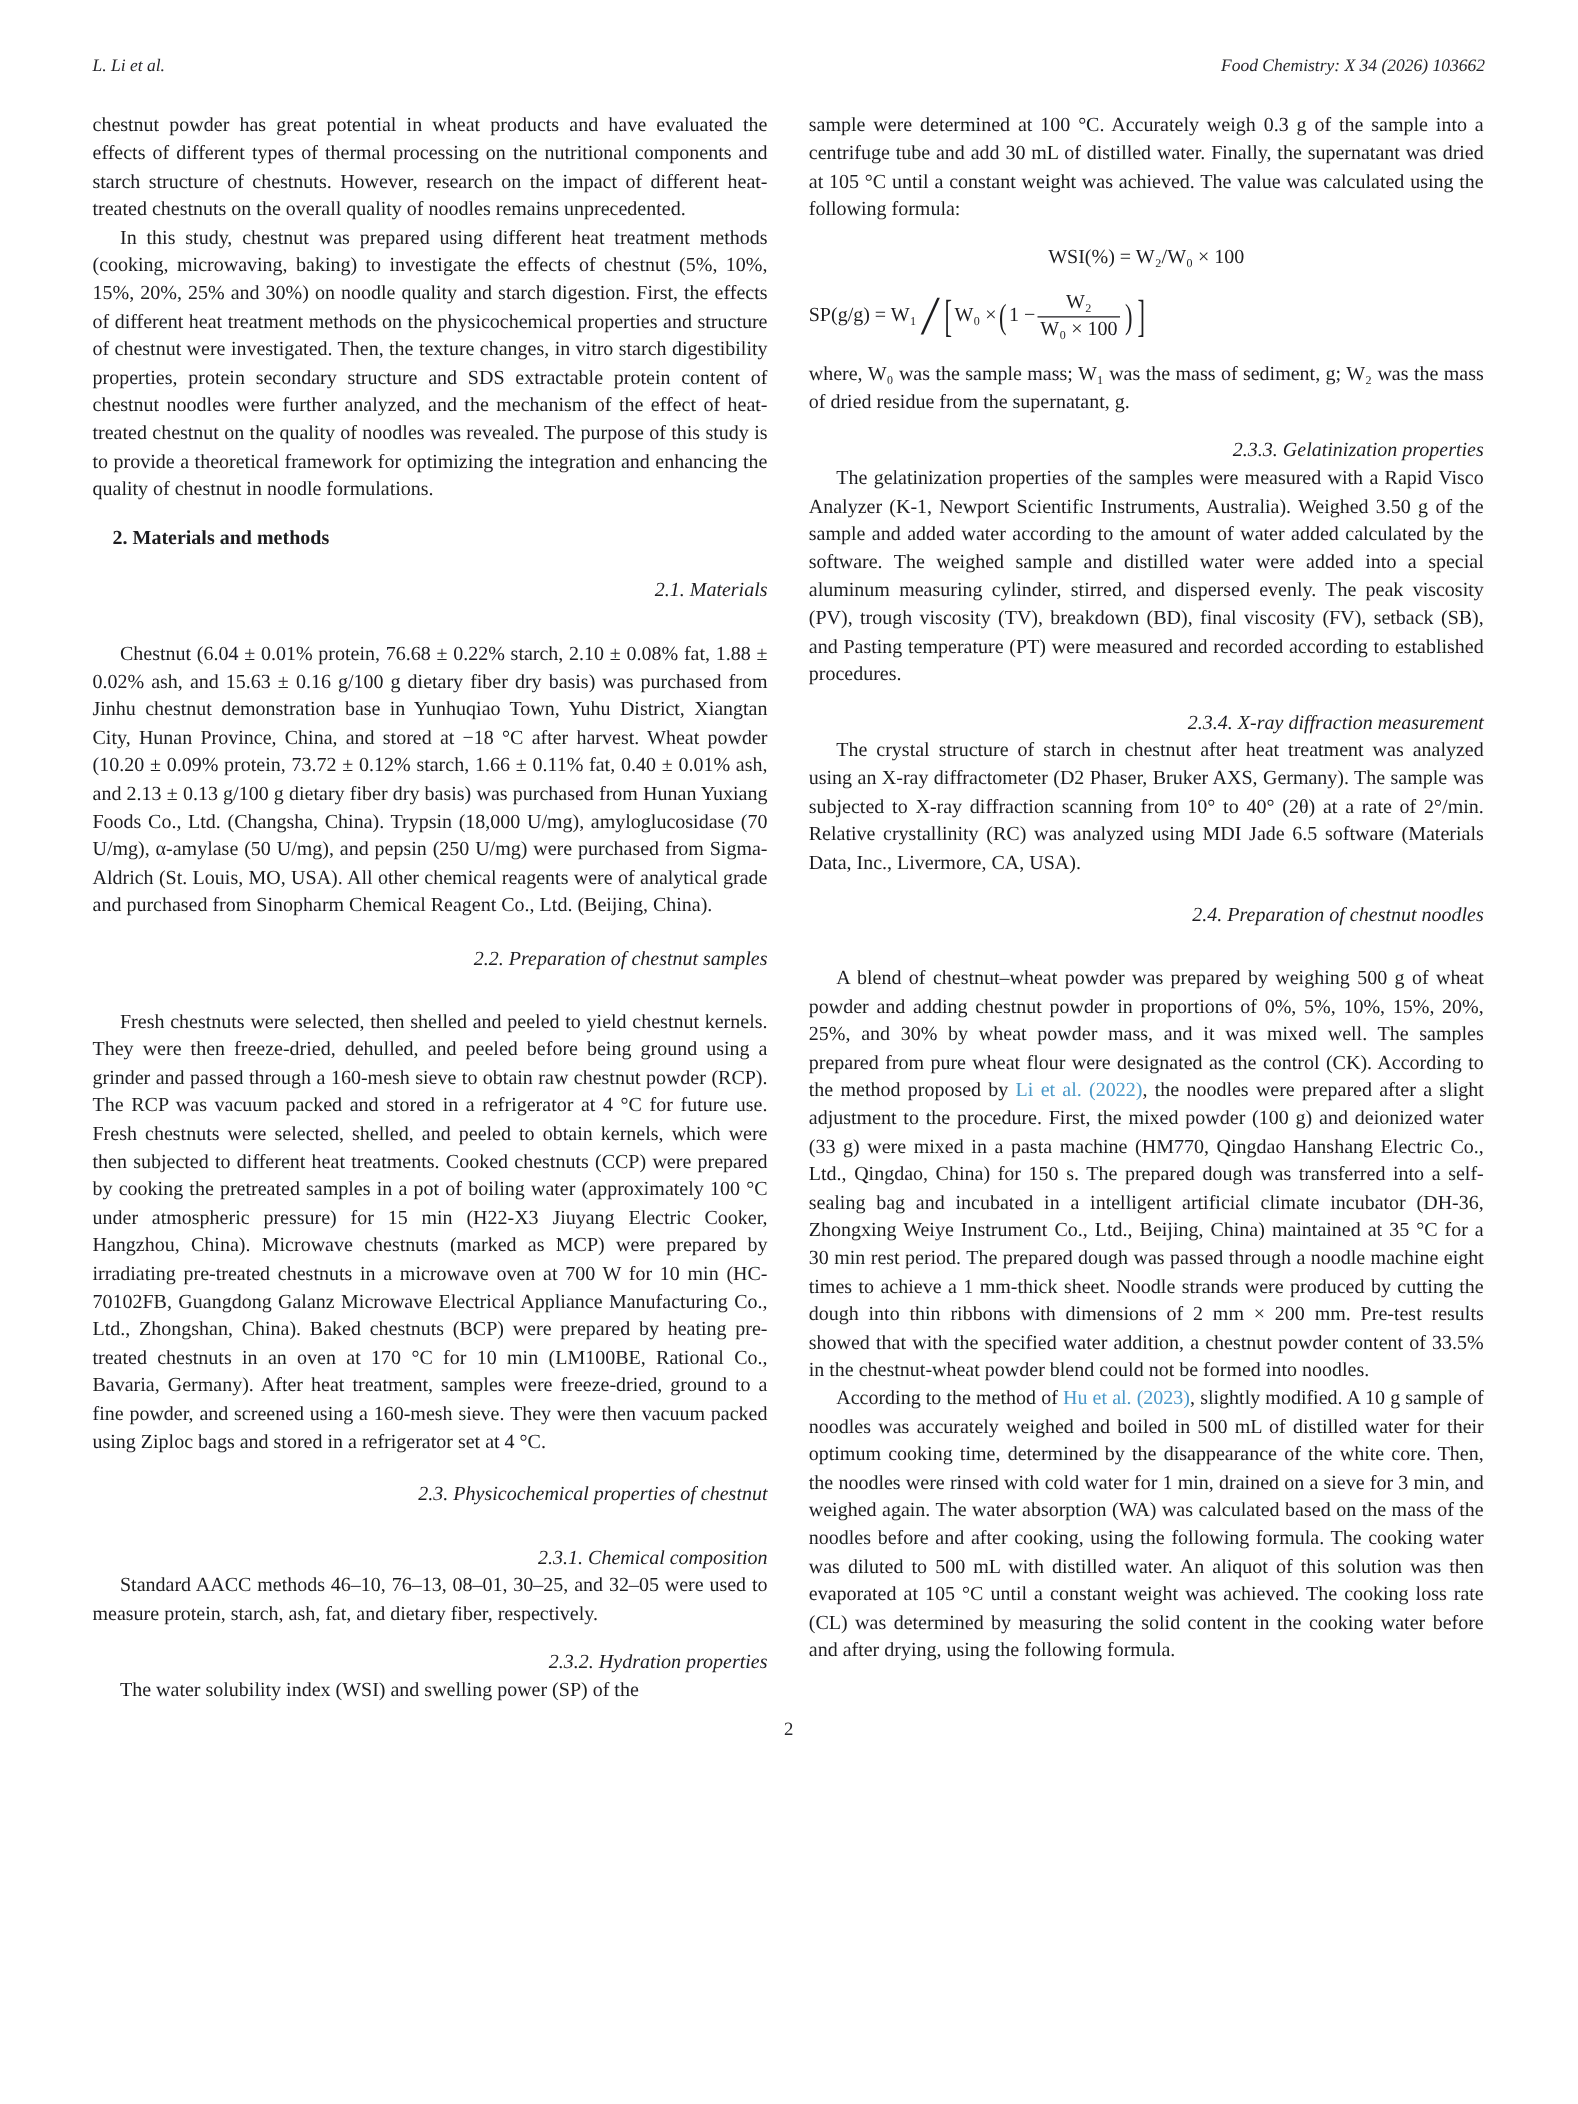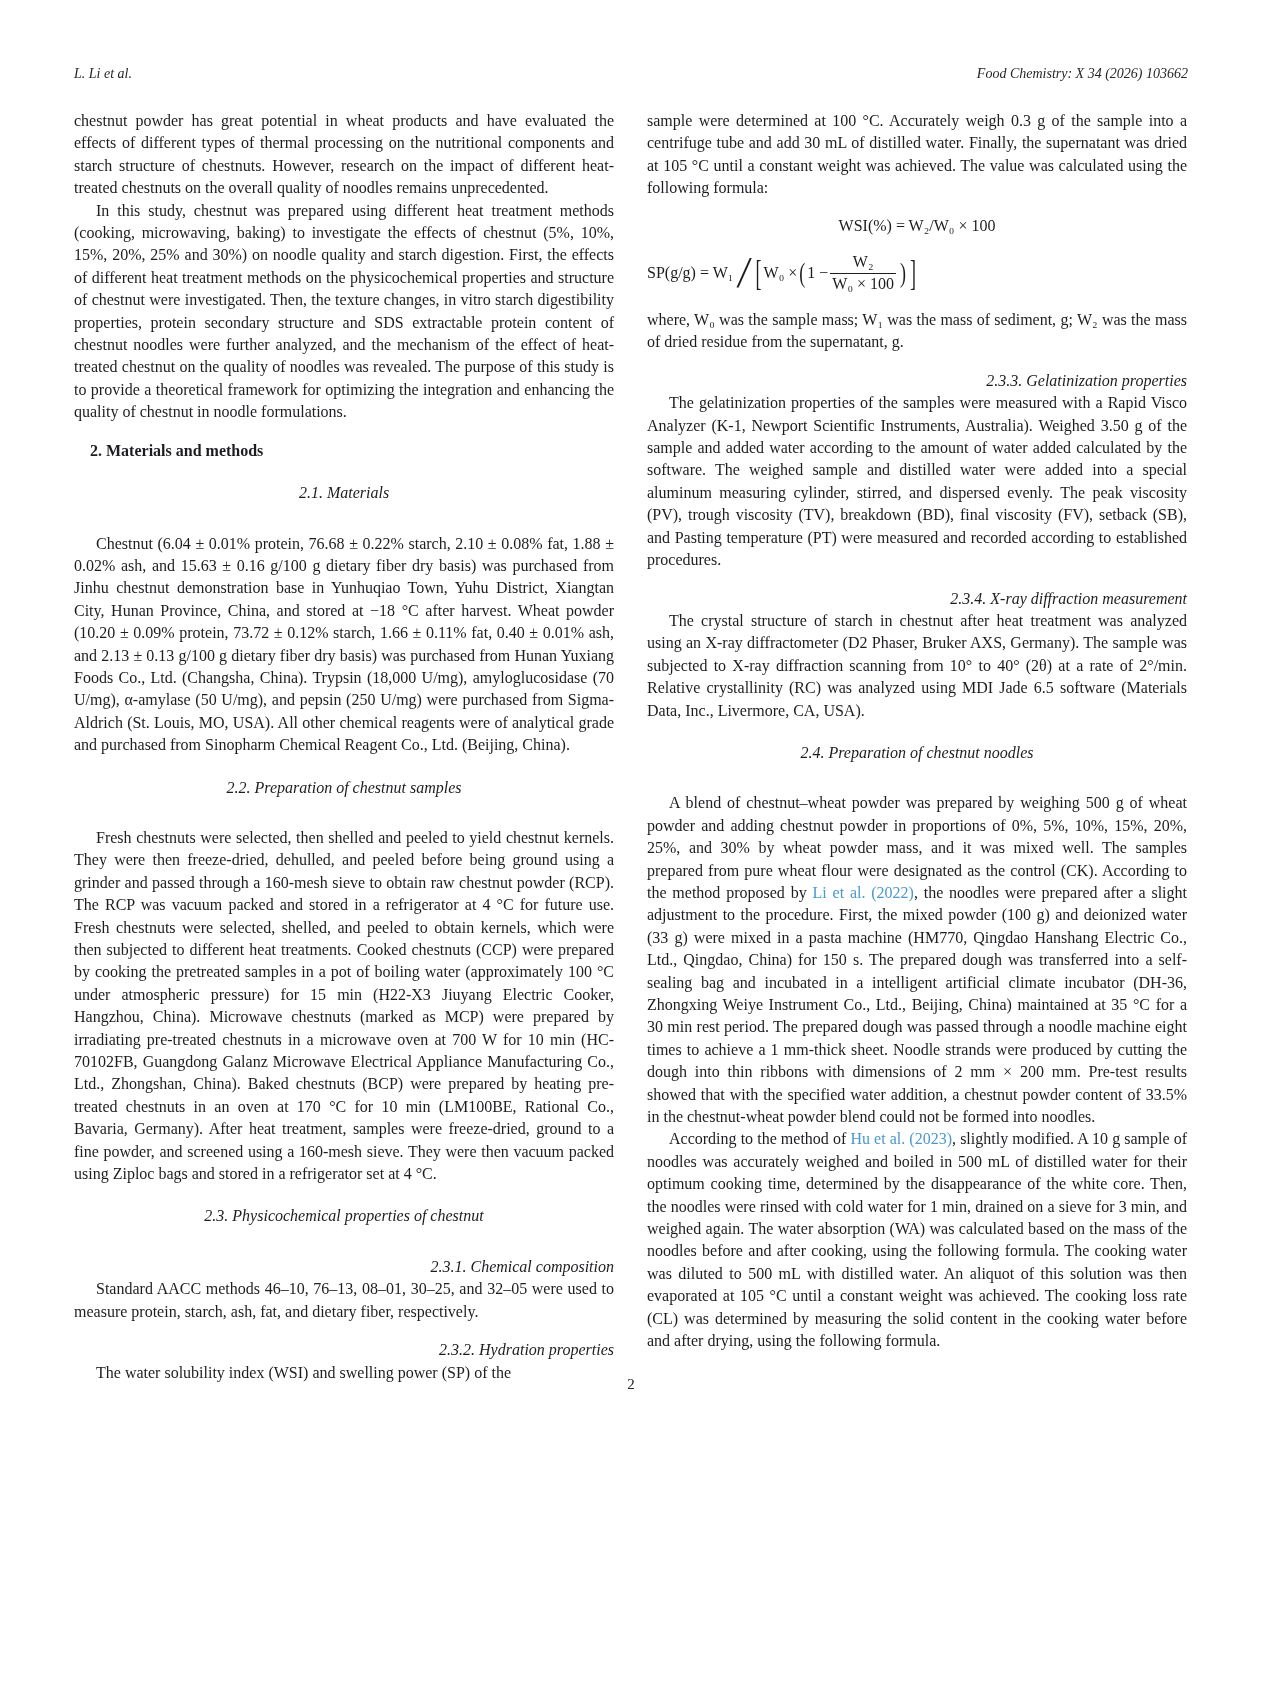--- a/index.html
+++ b/index.html
@@ -6,21 +6,21 @@
   body {
     width: 1262px; height: 1683px;
     background: #ffffff;
     font-family: "Liberation Serif", "DejaVu Serif", serif;
     color: #1d1d20;
   }
   .page {
     position: relative;
     width: 1262px; height: 1451px;
     box-sizing: border-box;
-    padding: 66px 74px 0 74px;
+    padding: 46px 74px 0 74px;
     overflow: hidden;
   }
   .running-header {
     display: flex;
     justify-content: space-between;
     align-items: baseline;
     font-style: italic;
     font-size: 14px;
     color: #26262a;
     margin-bottom: 28px;
@@ -34,21 +34,21 @@
   }
   p { margin: 0; text-indent: 22px; }
   p.cont { text-indent: 0; }
   .h-sec {
     font-weight: bold; font-style: normal;
     font-size: 16px; text-align: left; text-indent: 0;
     margin: 16px 16px 20px;
   }
   .h-sub {
     font-weight: normal; font-style: italic;
-    font-size: 16px; text-align: center; text-indent: 0;
+    font-size: 16px; text-align: right; text-indent: 0;
     margin: 20px 0 28px;
   }
   .h-subsub {
     font-weight: normal; font-style: italic;
     font-size: 16px; text-align: right; text-indent: 0;
     margin: 16px 0 0;
   }
   .cite-link { color: #4a99c9; text-decoration: none; cursor: pointer; }
   .formula {
     margin: 15px 0 13px;

